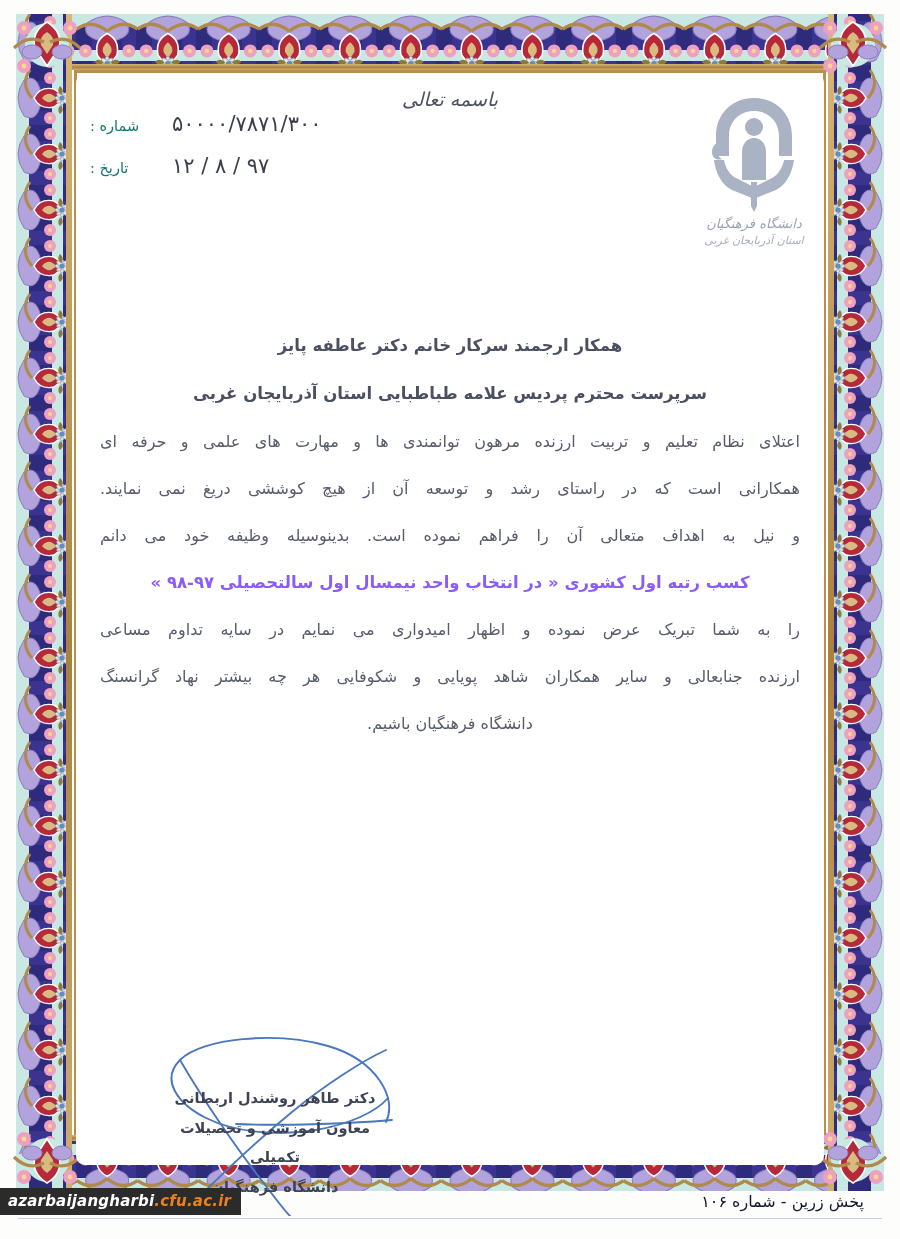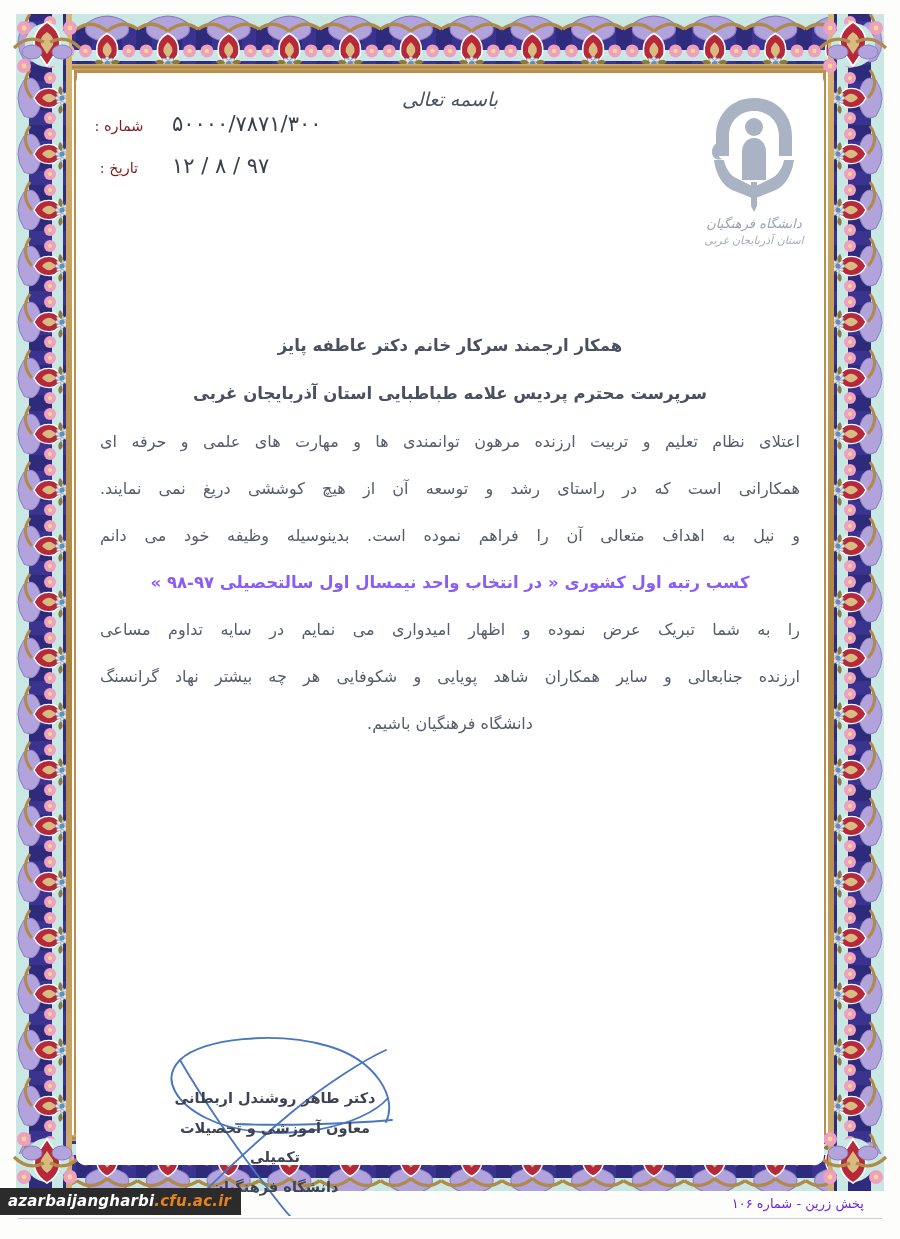--- a/index.html
+++ b/index.html
@@ -72,21 +72,21 @@
   .sheet{position:absolute;left:76px;top:74px;right:76px;bottom:74px;background:#ffffff;border-radius:9px;}
 
   .basmala{
     position:absolute;left:0;right:0;top:14px;text-align:center;
     color:#4b5160;font-size:19px;font-style:italic;letter-spacing:.5px;
   }
 
   .meta{position:absolute;right:auto;left:14px;top:38px;width:300px;color:#3f4450;}
   .meta .row{display:flex;flex-direction:row-reverse;align-items:baseline;
     justify-content:flex-start;gap:24px;margin-bottom:18px;}
-  .meta .lbl{font-size:14.5px;color:#7f1d1d;min-width:58px;text-align:center;}
+  .meta .lbl{font-size:14.5px;color:#0f766e;min-width:58px;text-align:left;}
   .meta .val{font-size:21px;color:#3a3f4b;letter-spacing:1px;
     font-family:"DejaVu Sans","Liberation Sans",sans-serif;}
 
   
   .logo{position:absolute;right:10px;top:20px;width:120px;text-align:center;}
   .logo svg{display:block;margin:0 auto;}
   .logo .lname{font-size:13px;color:#9aa3b4;margin-top:2px;font-style:italic;line-height:1.5;}
   .logo .lsub{font-size:11px;color:#a5adbc;font-style:italic;}
 
   
@@ -107,21 +107,21 @@
   .sig .stroke{position:absolute;left:40px;top:-10px;width:300px;height:190px;}
   .sig .lines{position:absolute;left:60px;top:48px;width:230px;text-align:center;
     color:#3d4352;font-size:14.5px;font-weight:bold;line-height:2.05;}
 
   
   .footer{position:absolute;left:0;right:0;bottom:16px;height:46px;}
   .wm{position:absolute;left:0;bottom:8px;background:#2b2b2b;color:#ffffff;
      font-size:15px;font-weight:bold;font-style:italic;padding:4px 10px 5px 8px;
      letter-spacing:.2px;}
   .wm .org{color:#e8821e;}
-  .fprint{position:absolute;right:36px;bottom:12px;color:#6d28d9;font-size:13px;}
+  .fprint{position:absolute;right:36px;bottom:12px;color:#0f172a;font-size:16px;}
   .fline{position:absolute;left:18px;right:18px;bottom:4px;height:1px;background:#c9cfd8;}
 </style>
 </head>
 <body>
 
 <div id="page">
 
   <div class="frame">
 
     <div class="band band-top">

